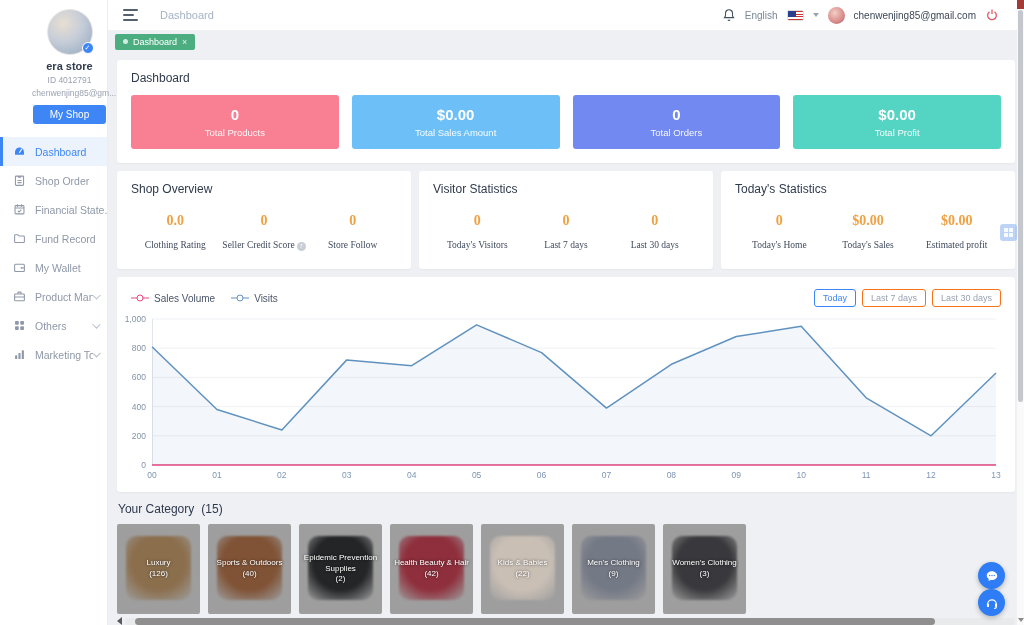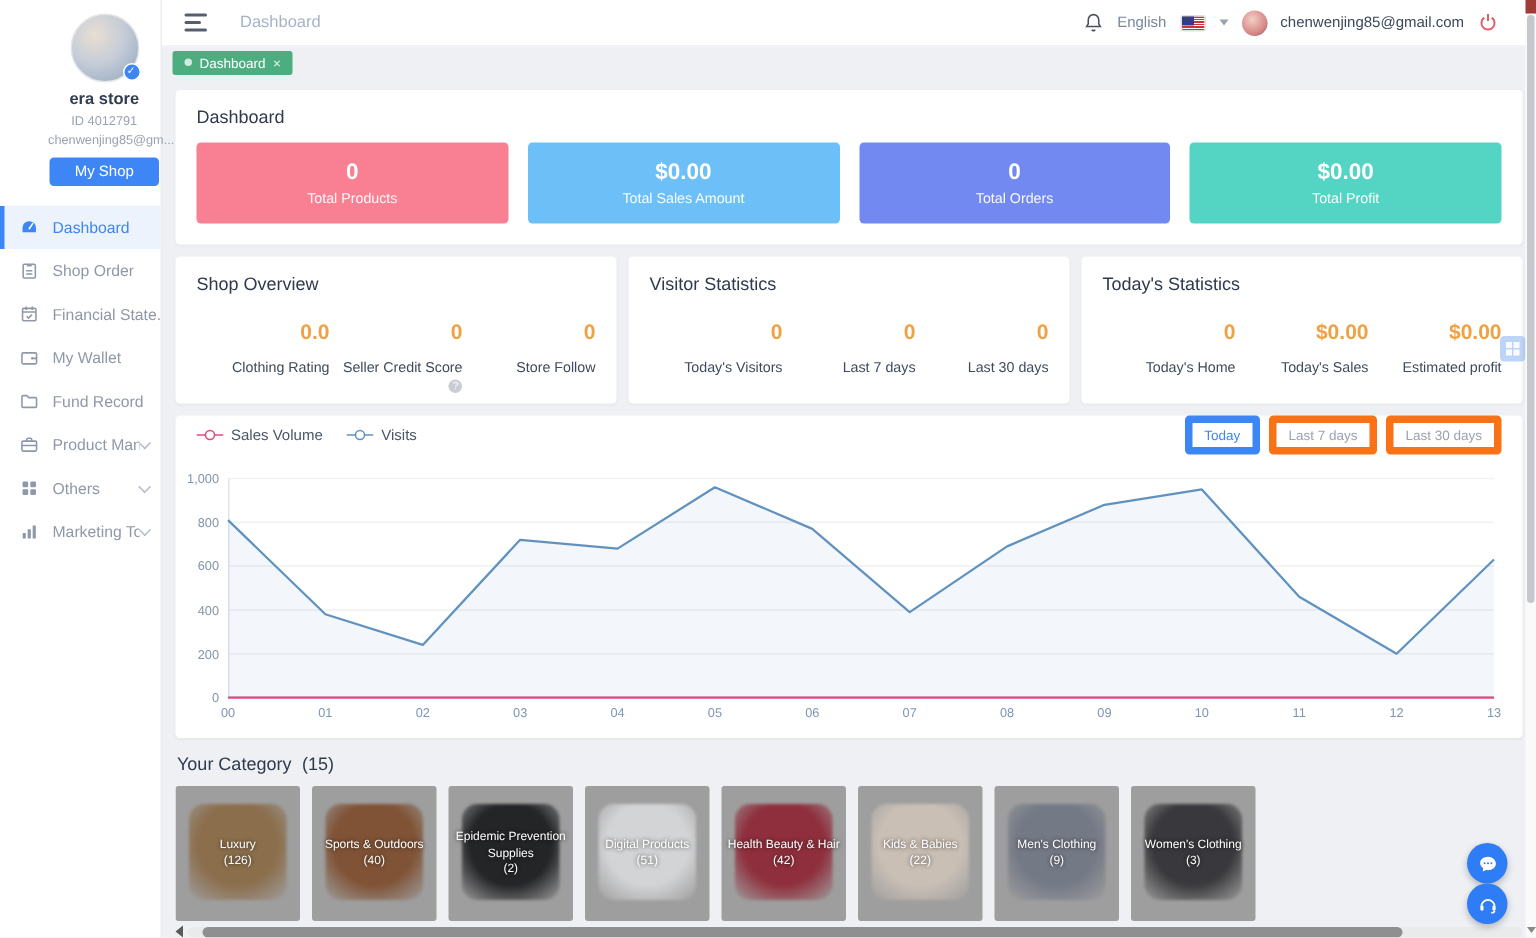--- a/index.html
+++ b/index.html
@@ -54,32 +54,32 @@
   .dash-card { background:#fff; border-radius:3px; padding:11px 14px 14px; box-shadow:0 1px 2px rgba(0,0,0,.04); }
   .card-title { font-size:12px; color:#2f3a4d; }
   .stat-row { display:flex; gap:13px; margin-top:10px; }
   .stat-card { flex:1; height:54px; border-radius:3px; color:#fff; display:flex; flex-direction:column; align-items:center; justify-content:center; }
   .stat-value { font-size:15px; font-weight:bold; }
   .stat-label { font-size:9.5px; margin-top:4px; opacity:.95; }
 
   .panels { display:flex; gap:8px; margin-top:8px; }
   .panel { flex:1; background:#fff; border-radius:3px; padding:11px 14px; height:98px; box-shadow:0 1px 2px rgba(0,0,0,.04); }
   .panel-stats { display:flex; margin-top:17px; }
-  .pstat { flex:1; text-align:right; }
+  .pstat { flex:1; text-align:center;font-family:Liberation Serif, serif; }
   .pstat-value { font-size:14px; font-weight:bold; color:#efa143; }
   .pstat-label { font-size:9.5px; color:#404a5c; margin-top:11px; }
   .info-dot { display:inline-block; width:9px; height:9px; border-radius:50%; background:#c9ced6; color:#fff; font-size:7px; line-height:9px; text-align:center; margin-left:2px; vertical-align:0.5px; }
   .info-dot::after { content:"?"; }
 
   .chart-card { background:#fff; border-radius:3px; margin-top:8px; height:215px; position:relative; box-shadow:0 1px 2px rgba(0,0,0,.04); }
-  .chart-head { position:absolute; left:14px; right:14px; top:0; display:flex; align-items:center;justify-content:space-between; }
+  .chart-head { position:absolute; left:14px; right:14px; top:12px; display:flex; align-items:center;justify-content:space-between; }
   .legend { display:flex; gap:16px; }
   .legend-item { display:flex; align-items:center; gap:5px; font-size:10px; color:#4a5568; cursor:pointer; }
   .range-btns { margin-left:auto; display:flex; gap:6px; }
-  .range-btn { font-size:9px; padding:3px 8px; border:5px solid #f97316; border-radius:3px; color:#9aa3b0; background:#fff; cursor:pointer; }
+  .range-btn { font-size:9px; padding:3px 8px; border:1px solid #f97316; border-radius:3px; color:#9aa3b0; background:#fff; cursor:pointer; }
   .range-btn.active { border-color:#3d86f5; color:#3d86f5; }
   .chart-plot { position:absolute; left:35px; right:19px; top:42px; bottom:27px; overflow:visible; }
   .ytick-label { position:absolute; width:38px; text-align:right; font-size:8.5px; color:#8494a8; }
   .xtick-label { position:absolute; width:30px; text-align:center; font-size:8.5px; color:#7e95b4; }
 
   .cat-head { margin:10px 0 8px 1px; font-size:12px; color:#2f3a4d; display:flex; gap:7px; align-items:baseline; }
   .cat-row { display:flex; gap:8px; overflow:hidden; width:1020px; }
   .cat-card { flex:0 0 83px; height:90px; border-radius:2px; position:relative; overflow:hidden; background:#9e9e9e; cursor:pointer; }
   .cat-blob { position:absolute; left:11%; top:13%; width:78%; height:72%; border-radius:10px; filter:blur(1px); opacity:.9; }
   .cat-overlay { position:absolute; inset:0; display:flex; flex-direction:column; align-items:center; justify-content:center; text-align:center; color:#fff; font-size:8px; line-height:1.35; padding:0 3px; text-shadow:0 0 3px rgba(0,0,0,.75); }
@@ -147,34 +147,34 @@
             <rect x="2.5" y="3.2" width="11" height="10.2" rx="1"></rect>
             <path d="M2.5 6.2h11M5.5 1.6v3M10.5 1.6v3"></path>
             <path d="m5.9 9.6 1.5 1.5 2.8-2.8"></path>
           </svg>
         </span>
         <span class="nav-label">Financial State...</span>
       </div>
       <div class="nav-item">
         <span class="nav-icon">
           <svg viewBox="0 0 16 16" fill="none" stroke="currentColor" stroke-width="1.3">
+            <path d="M2 4.4c0-.6.4-1 1-1h3.1l1.5 1.6H13c.6 0 1 .4 1 1v6c0 .6-.4 1-1 1H3c-.6 0-1-.4-1-1V4.4Z"></path>
+          </svg>
+        </span>
+        <span class="nav-label">Fund Record</span>
+      </div>
+      <div class="nav-item">
+        <span class="nav-icon">
+          <svg viewBox="0 0 16 16" fill="none" stroke="currentColor" stroke-width="1.3">
             <rect x="2" y="4" width="12" height="9" rx="1.2"></rect>
             <path d="M9.5 8.5H14"></path>
             <circle cx="10.6" cy="8.5" r=".9" fill="currentColor" stroke="none"></circle>
           </svg>
         </span>
         <span class="nav-label">My Wallet</span>
-      </div>
-      <div class="nav-item">
-        <span class="nav-icon">
-          <svg viewBox="0 0 16 16" fill="none" stroke="currentColor" stroke-width="1.3">
-            <path d="M2 4.4c0-.6.4-1 1-1h3.1l1.5 1.6H13c.6 0 1 .4 1 1v6c0 .6-.4 1-1 1H3c-.6 0-1-.4-1-1V4.4Z"></path>
-          </svg>
-        </span>
-        <span class="nav-label">Fund Record</span>
       </div>
       <div class="nav-item">
         <span class="nav-icon">
           <svg viewBox="0 0 16 16" fill="none" stroke="currentColor" stroke-width="1.3">
             <rect x="2" y="5" width="12" height="8.2" rx="1"></rect>
             <path d="M6 5V3.6c0-.6.4-1 1-1h2c.6 0 1 .4 1 1V5M2 8.6h12"></path>
           </svg>
         </span>
         <span class="nav-label">Product Manag...</span>
         <span class="caret"></span>
@@ -377,27 +377,20 @@
         </div>
       </div>
       <div class="cat-card">
         <div class="cat-blob" style="background:radial-gradient(circle at 50% 42%, #17181b 0%, #17181b 55%, rgba(158,158,158,0) 100%)"></div>
         <div class="cat-overlay">
           <span>Epidemic Prevention Supplies</span>
           <span>(2)</span>
         </div>
       </div>
       <div class="cat-card">
-        <div class="cat-blob" style="background:radial-gradient(circle at 50% 42%, #d9dadc 0%, #d9dadc 55%, rgba(158,158,158,0) 100%)"></div>
-        <div class="cat-overlay">
-          <span>Digital Products</span>
-          <span>(51)</span>
-        </div>
-      </div>
-      <div class="cat-card">
         <div class="cat-blob" style="background:radial-gradient(circle at 50% 42%, #8e2433 0%, #8e2433 55%, rgba(158,158,158,0) 100%)"></div>
         <div class="cat-overlay">
           <span>Health Beauty &amp; Hair</span>
           <span>(42)</span>
         </div>
       </div>
       <div class="cat-card">
         <div class="cat-blob" style="background:radial-gradient(circle at 50% 42%, #cfc3b8 0%, #cfc3b8 55%, rgba(158,158,158,0) 100%)"></div>
         <div class="cat-overlay">
           <span>Kids &amp; Babies</span>

